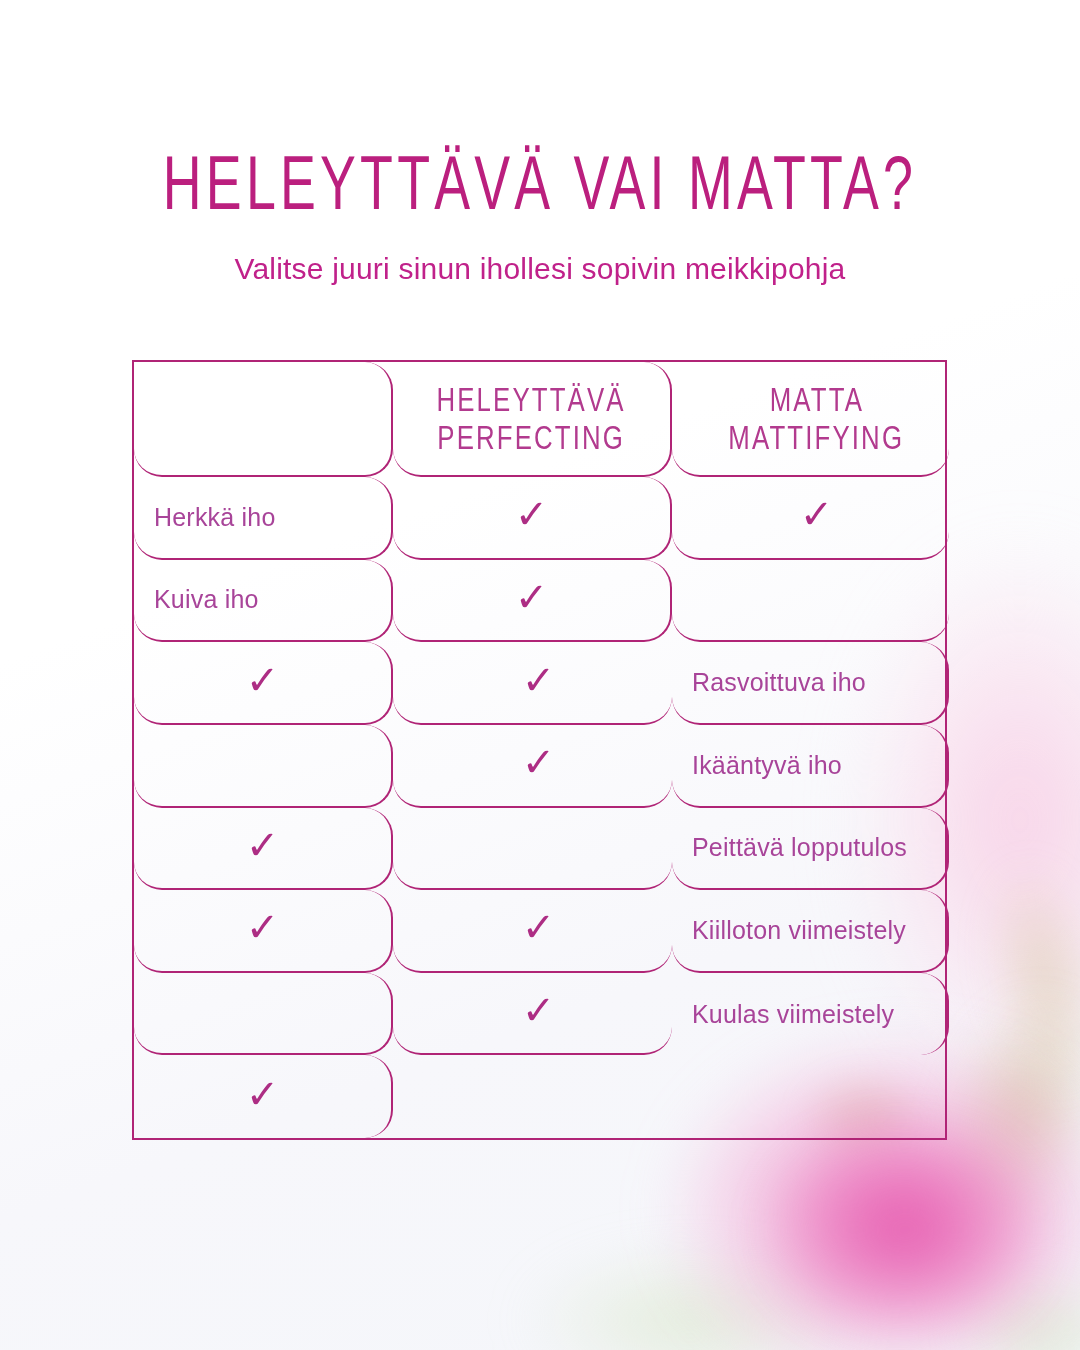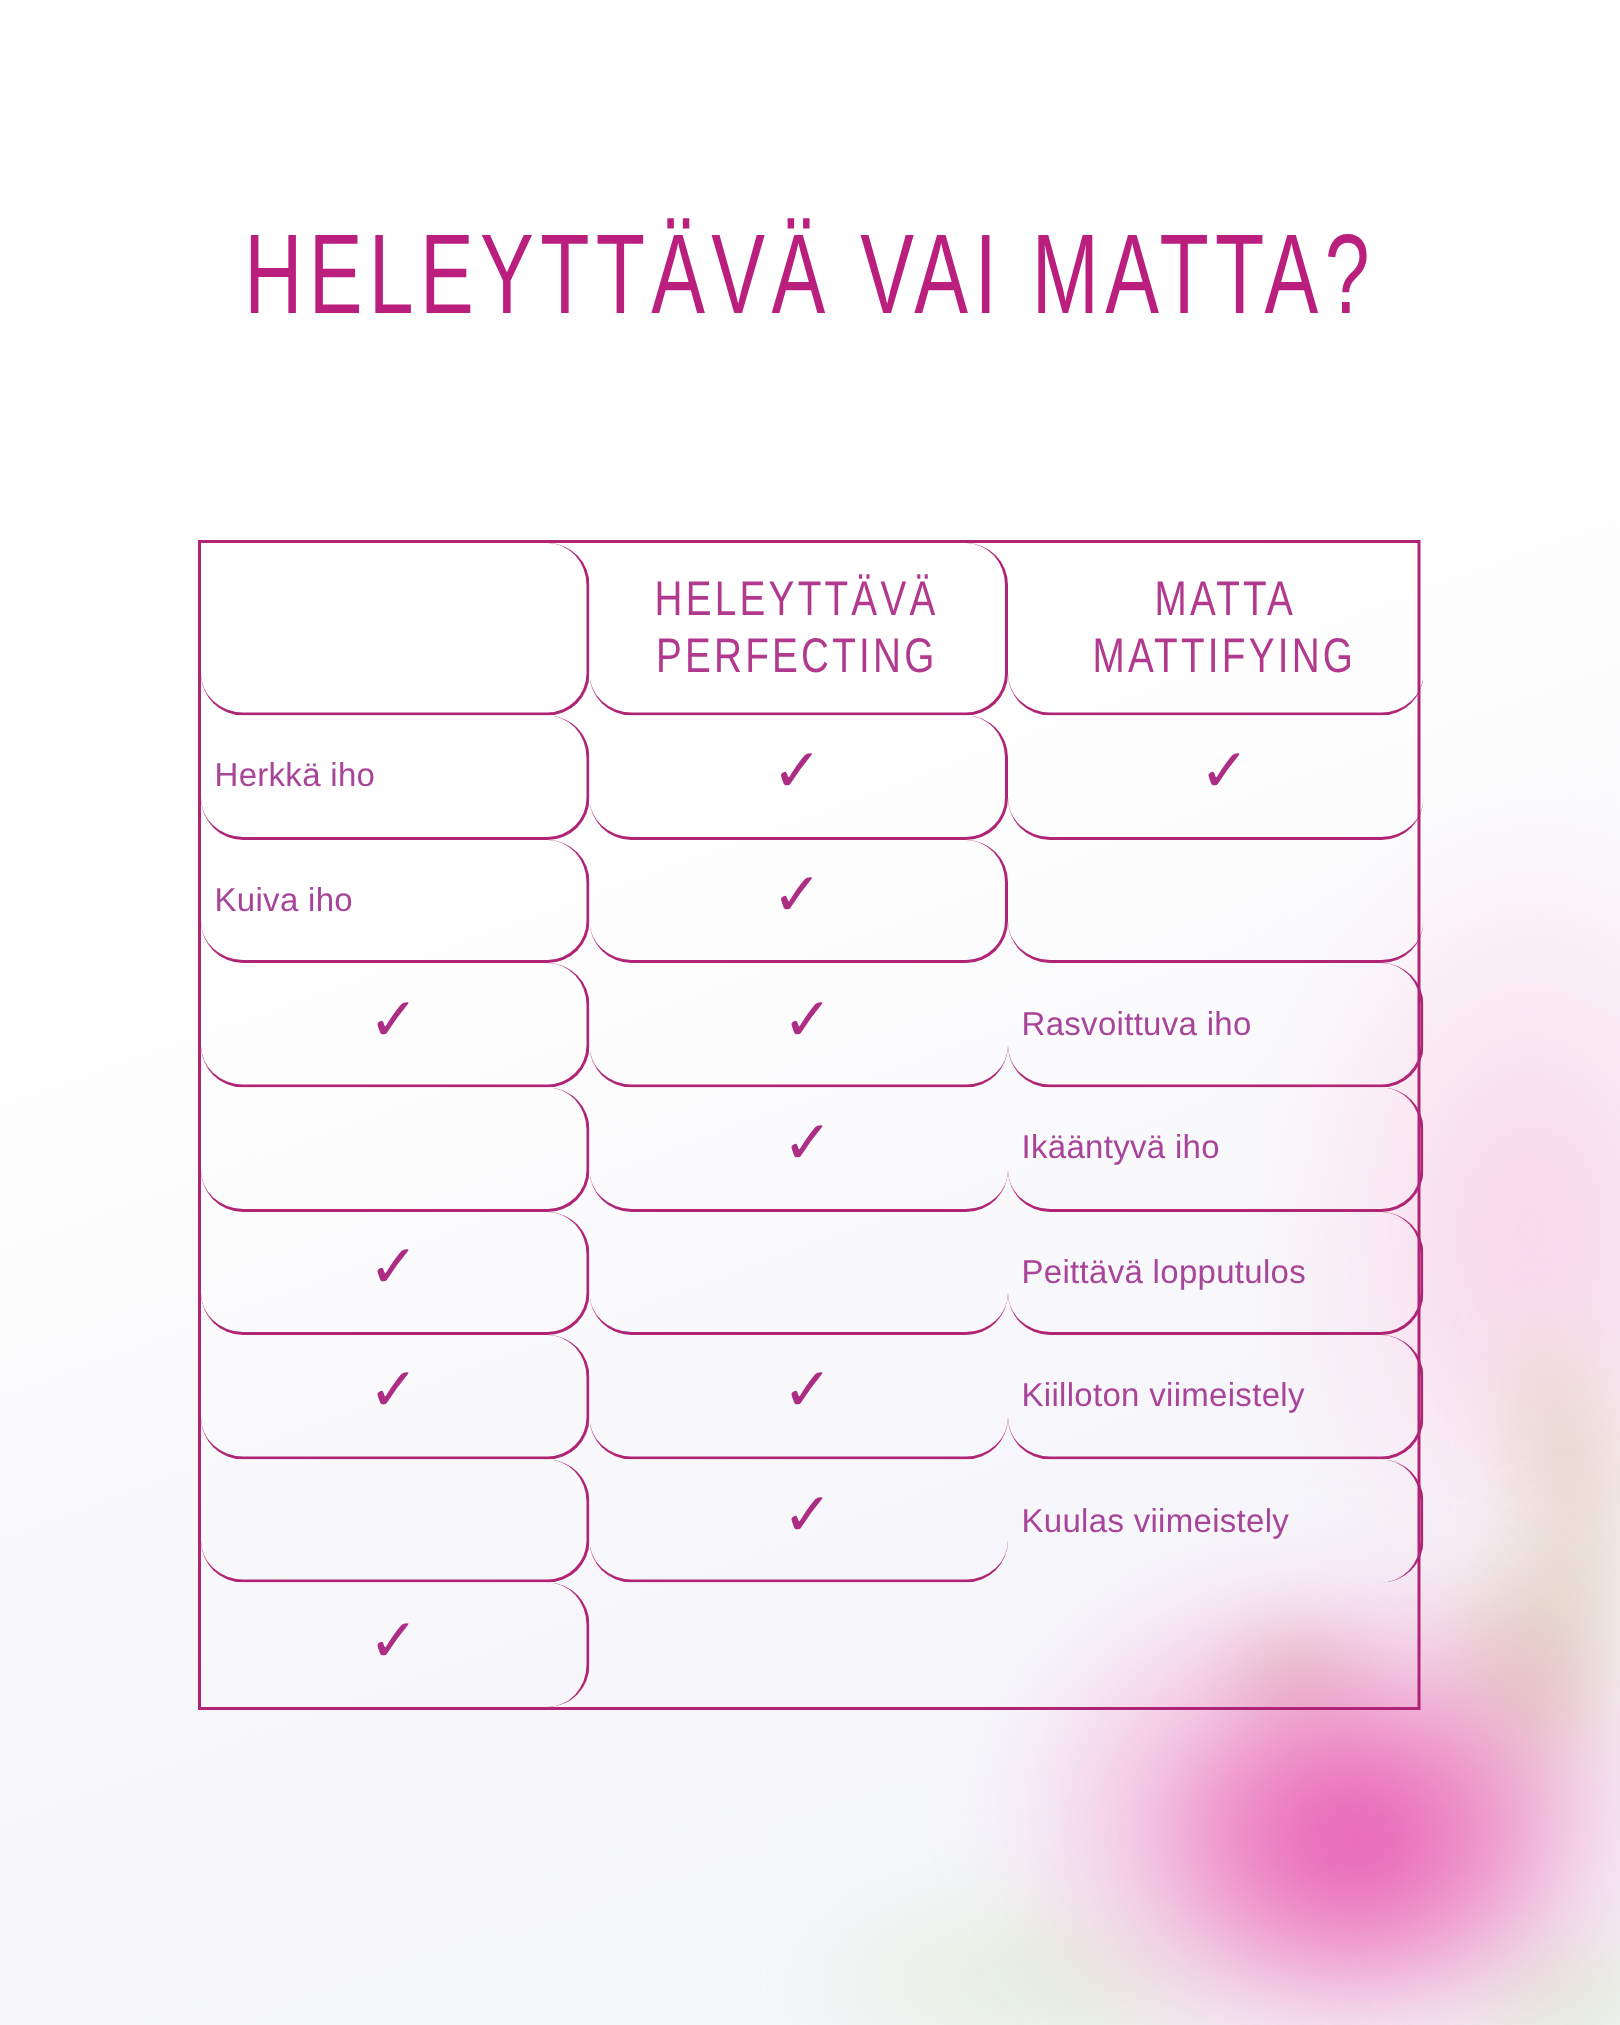--- a/index.html
+++ b/index.html
@@ -121,23 +121,23 @@
     font-size: 30px;
     letter-spacing: 2.5px;
     line-height: 38px;
     transform: scale(0.86, 1.08);
     transform-origin: 50% 50%;
     white-space: nowrap;
   }
 
   .label-cell {
     justify-content: flex-start;
-    padding-left: 9px;
+    padding-left: 20px;
     color: #a84499;
-    font-size: 22px;
+    font-size: 25px;
     letter-spacing: 0.2px;
   }
   .check-cell {
     color: #ad2d84;
     font-size: 40px;
     font-weight: 400;
     line-height: 1;
     padding-bottom: 6px;
   }
 </style>
@@ -149,20 +149,21 @@
   <div class="blob blob-pink-wash"></div>
   <div class="blob blob-tan-3"></div>
   <div class="blob blob-tan-1"></div>
   <div class="blob blob-tan-2"></div>
   <div class="blob blob-green-1"></div>
   <div class="blob blob-green-2"></div>
   <div class="blob blob-pink-main"></div>
   <div class="blob blob-pink-core"></div>
 
   <div class="title">HELEYTTÄVÄ VAI MATTA?</div>
+  <div class="subtitle">Valitse juuri sinun ihollesi sopivin meikkipohja</div>
 
   <div class="cmp-table">
 
     <div class="cell head-cell"></div>
     <div class="cell head-cell">
       <span class="head-line">HELEYTTÄVÄ</span>
       <span class="head-line">PERFECTING</span>
     </div>
     <div class="cell head-cell last-col">
       <span class="head-line">MATTA</span>

